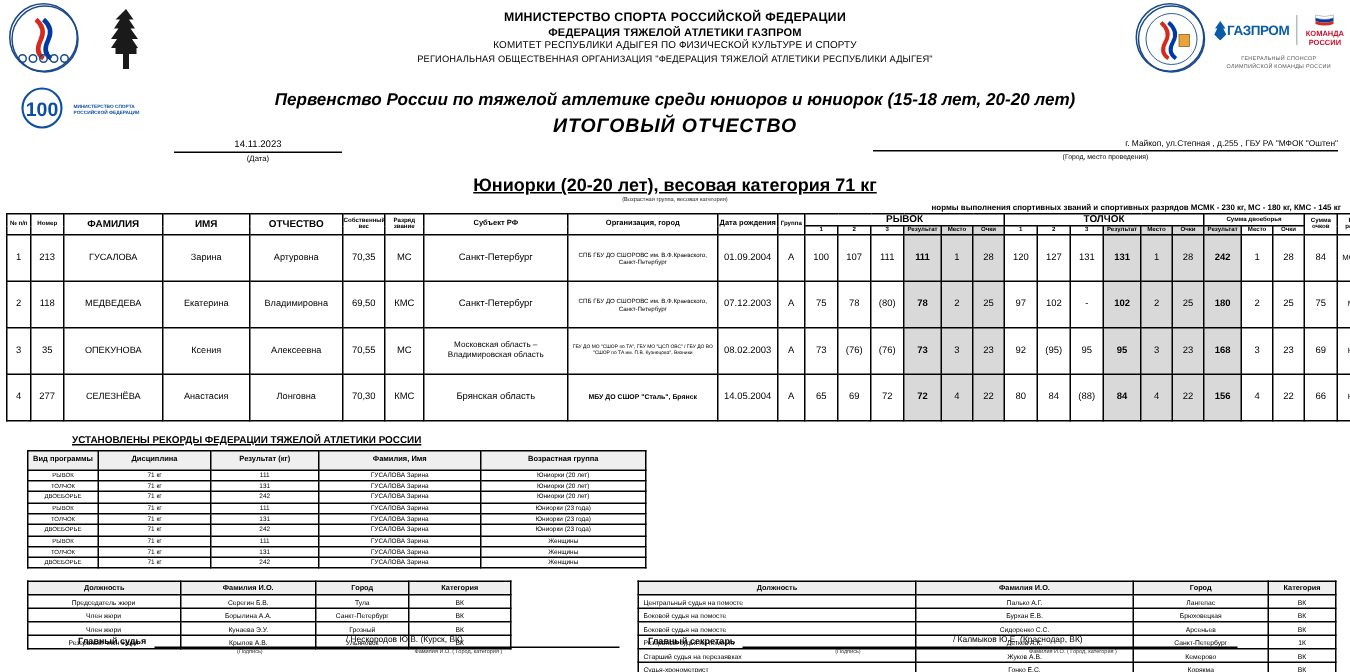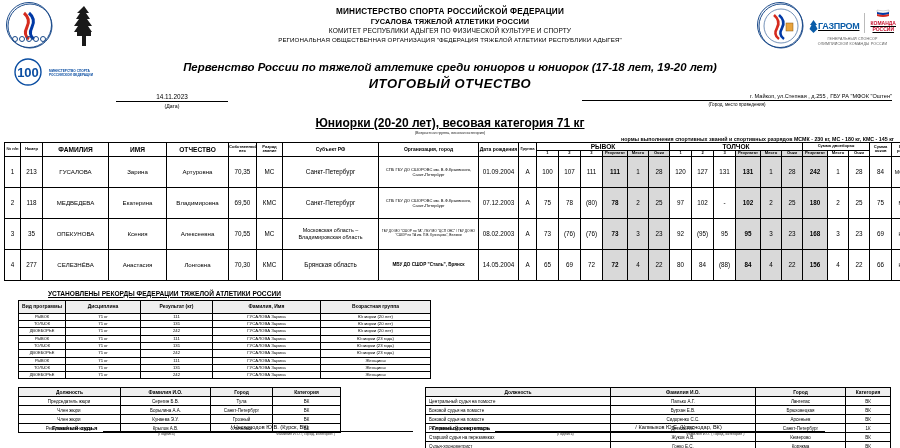--- a/index.html
+++ b/index.html
@@ -122,37 +122,37 @@
     </div>
     <div class="emblem">
       <svg width="44" height="46" viewBox="0 0 44 46">
         <path d="M22 4 l5 7 h-3 l4 6 h-3 l5 7 h-4 l4 6 H29 v4 h-5 v10 h-4 V34 h-5 v-4 h-3 l4-6 h-4 l5-7 h-3 l4-6 h-3 z" fill="#1a1a1a"></path>
       </svg>
     </div>
   </div>
 
   <div class="hdr-text">
     <div class="h1l">МИНИСТЕРСТВО СПОРТА  РОССИЙСКОЙ ФЕДЕРАЦИИ</div>
-    <div class="h2l">ГУСАЛОВА ТЯЖЕЛОЙ АТЛЕТИКИ РОССИИ</div>
+    <div class="h2l">ФЕДЕРАЦИЯ ТЯЖЕЛОЙ АТЛЕТИКИ ГАЗПРОМ</div>
     <div class="h3l">КОМИТЕТ РЕСПУБЛИКИ АДЫГЕЯ ПО ФИЗИЧЕСКОЙ КУЛЬТУРЕ И СПОРТУ</div>
     <div class="h4l">РЕГИОНАЛЬНАЯ ОБЩЕСТВЕННАЯ ОРГАНИЗАЦИЯ "ФЕДЕРАЦИЯ ТЯЖЕЛОЙ АТЛЕТИКИ РЕСПУБЛИКИ АДЫГЕЯ"</div>
   </div>
 
   <div class="logo-right">
     <div class="emblem ring-logo">
       <svg width="46" height="46" viewBox="0 0 46 46">
         <circle cx="23" cy="23" r="22" fill="none" stroke="#1a4a8a" stroke-width="1"></circle>
         <circle cx="23" cy="23" r="17" fill="none" stroke="#1a4a8a" stroke-width="0.6"></circle>
         <path d="M16 12 q7 6 3 13 q-4 7 2 11" fill="none" stroke="#d52b1e" stroke-width="2.6"></path>
         <path d="M21 12 q7 6 3 13 q-4 7 2 11" fill="none" stroke="#0039a6" stroke-width="2.6"></path>
         <rect x="28" y="20" width="7" height="8" fill="#e8a33d" stroke="#8a5a12" stroke-width="0.5"></rect>
       </svg>
     </div>
     <div style="display:flex;flex-direction:column;align-items:center;padding-top:6px;">
-      <div style="display:flex;align-items:flex-end;gap:5px;text-decoration:underline;">
+      <div style="display:flex;align-items:center;gap:5px;">
         <div style="display:flex;align-items:center;">
           <svg width="9" height="13" viewBox="0 0 9 13">
             <path d="M4.5 0 L8 5 L6.5 5 L8.5 9 L4.5 13 L0.5 9 L2.5 5 L1 5 Z" fill="#0a5ca8"></path>
           </svg>
           <span class="gazprom">ГАЗПРОМ</span>
         </div>
         <div style="width:1px;height:20px;background:#bbb;"></div>
         <div style="display:flex;flex-direction:column;align-items:center;">
           <svg width="16" height="13" viewBox="0 0 16 13">
             <path d="M2 2 q6 2 12 0 v2 q-6 2 -12 0 z" fill="#ffffff" stroke="#999" stroke-width="0.4"></path>
@@ -177,21 +177,21 @@
   <svg width="36" height="30" viewBox="0 0 36 30">
     <circle cx="18" cy="14" r="13" fill="none" stroke="#0b4ea2" stroke-width="1.4"></circle>
     <text x="18" y="19" font-size="13" font-weight="bold" fill="#0b4ea2" text-anchor="middle" font-family="Liberation Sans, sans-serif">100</text>
   </svg>
   <div style="font-size:3.2px;font-weight:bold;color:#0b4ea2;line-height:1.3;">
     <div>МИНИСТЕРСТВО СПОРТА</div>
     <div>РОССИЙСКОЙ ФЕДЕРАЦИИ</div>
   </div>
 </div>
 
-<div class="title-main">Первенство России по тяжелой атлетике среди юниоров и юниорок (17-18 лет, 19-20 лет)</div>
+<div class="title-main">Первенство России по тяжелой атлетике среди юниоров и юниорок (15-18 лет, 20-20 лет)</div>
 <div class="title-sub">ИТОГОВЫЙ ОТЧЕСТВО</div>
 
 <div class="meta-row">
   <div class="meta-date">
     <span class="val">14.11.2023</span>
     <span class="cap">(Дата)</span>
   </div>
   <div class="meta-place">
     <span class="val">г. Майкоп, ул.Степная , д.255 , ГБУ РА "МФОК "Оштен"</span>
     <span class="cap">(Город, место проведения)</span>

